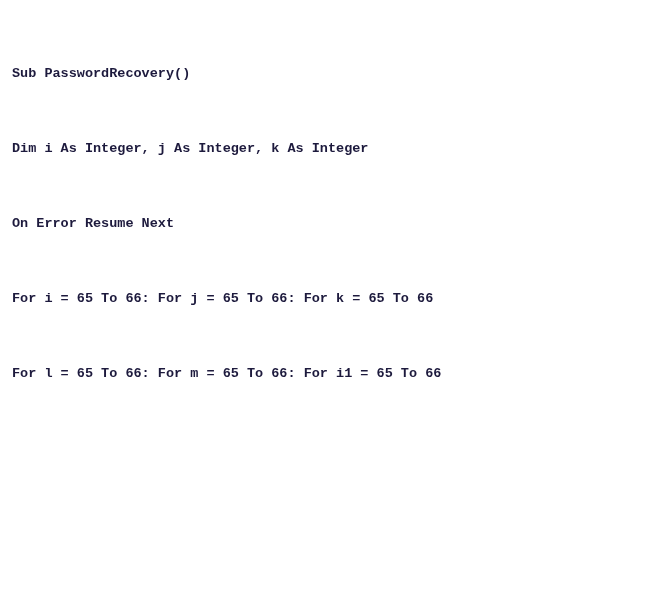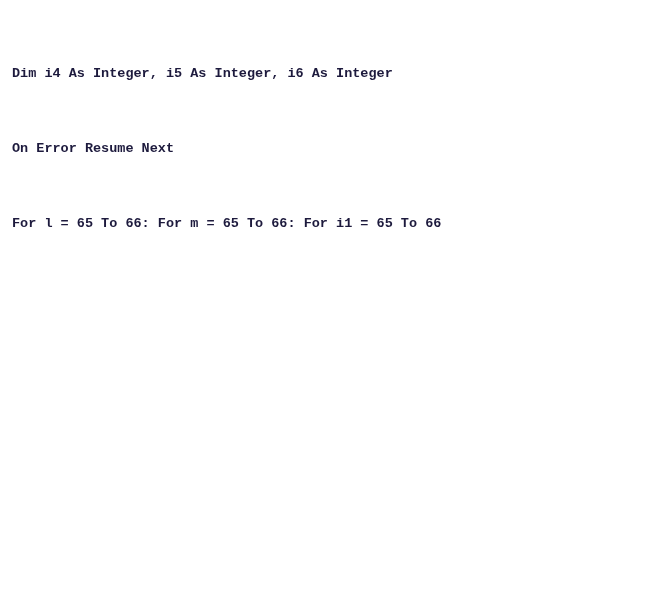--- a/index.html
+++ b/index.html
@@ -17,22 +17,24 @@
       font-weight: bold;
     }
     .line {
       display: block;
     }
   </style>
 </head>
 <body>
 
 <div class="code-block">
-  <span class="line">Dim i4 As Integer, i5 As Integer, i6 As Integer</span>
+  <span class="line">Sub PasswordRecovery()</span>
+  <span class="line">Dim i As Integer, j As Integer, k As Integer</span>
   <span class="line">On Error Resume Next</span>
+  <span class="line">For i = 65 To 66: For j = 65 To 66: For k = 65 To 66</span>
   <span class="line">For l = 65 To 66: For m = 65 To 66: For i1 = 65 To 66</span>
   
   
   
   
   
   
   
   
   

